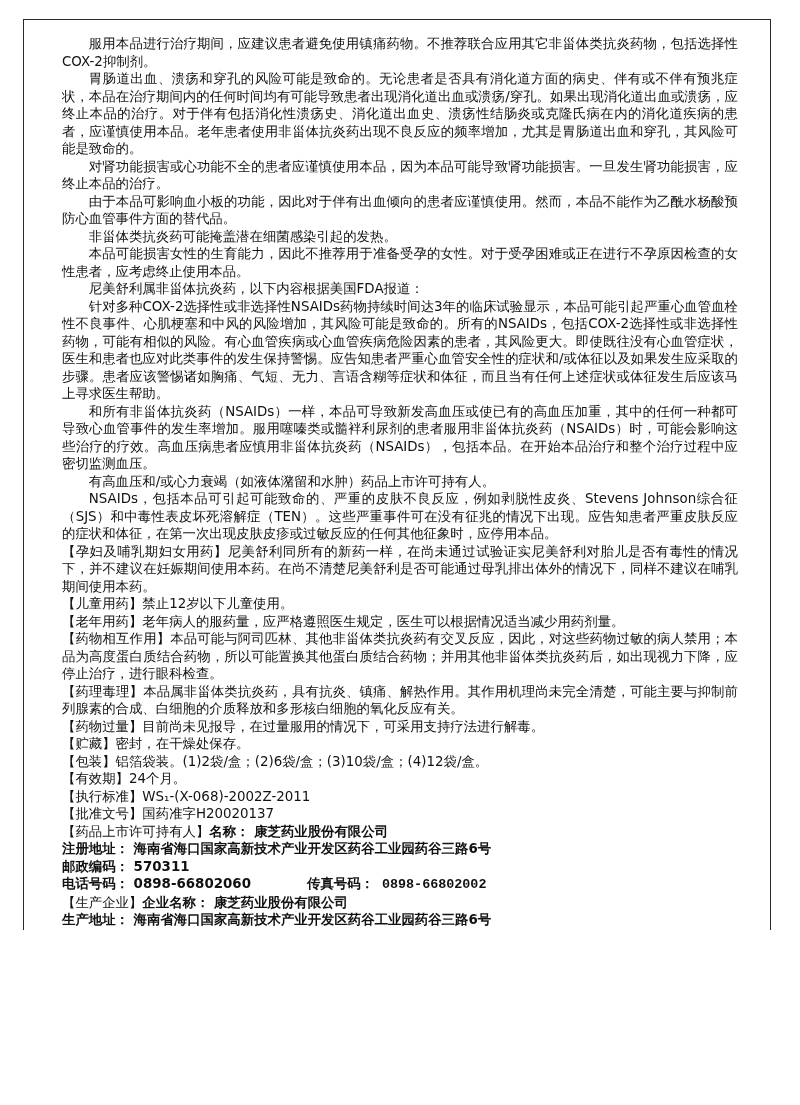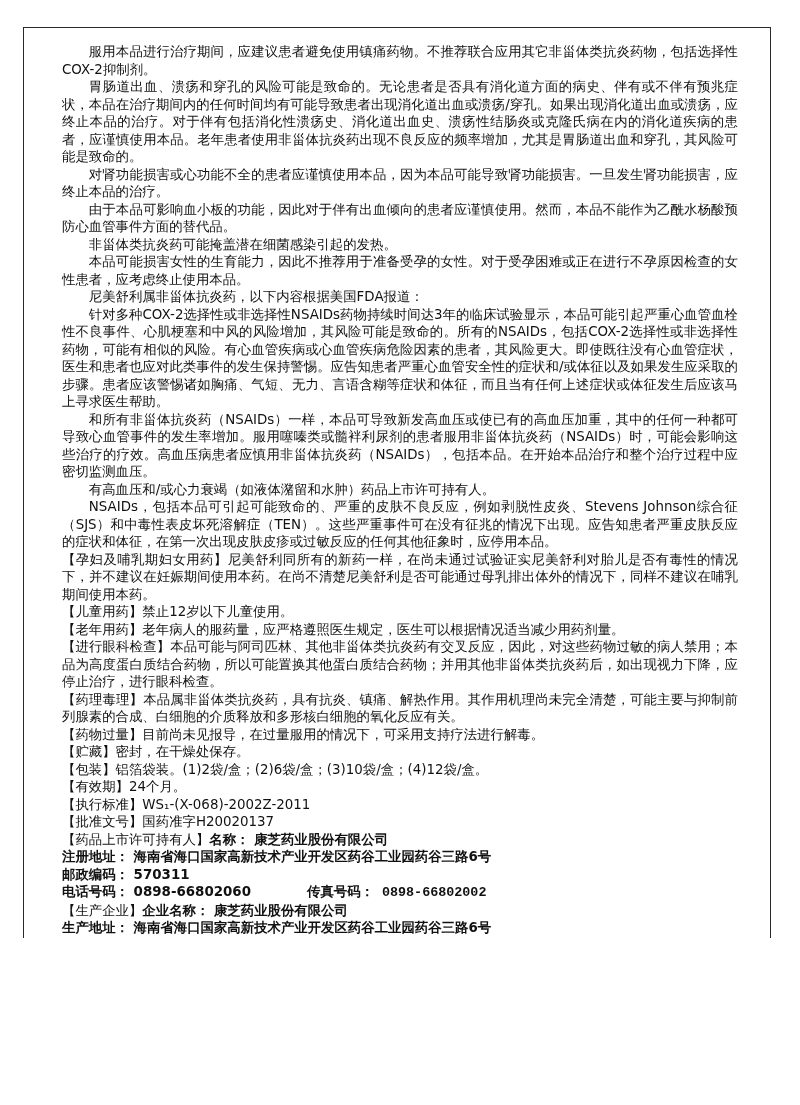--- a/index.html
+++ b/index.html
@@ -8,21 +8,20 @@
     background: #ffffff;
     font-family: "DejaVu Sans", sans-serif;
   }
   .sheet {
     position: relative;
     width: 800px;
     height: 930px;
     background: #ffffff;
     overflow: hidden;
     color: #111111;
-    margin-top: 8px;
   }
   .frame {
     position: absolute;
     left: 23px;
     top: 19px;
     width: 748px;
     height: 1061px;
     border: 1.5px solid #2a2a2a;
     box-sizing: border-box;
     background: #ffffff;
@@ -76,21 +75,21 @@
         <p class="body"><span>非甾体类抗炎药可能掩盖潜在细菌感染引起的发热。</span></p>
         <p class="body"><span>本品可能损害女性的生育能力，因此不推荐用于准备受孕的女性。对于受孕困难或正在进行不孕原因检查的女性患者，应考虑终止使用本品。</span></p>
         <p class="body"><span>尼美舒利属非甾体抗炎药，以下内容根据美国FDA报道：</span></p>
         <p class="body"><span>针对多种COX-2选择性或非选择性NSAIDs药物持续时间达3年的临床试验显示，本品可能引起严重心血管血栓性不良事件、心肌梗塞和中风的风险增加，其风险可能是致命的。所有的NSAIDs，包括COX-2选择性或非选择性药物，可能有相似的风险。有心血管疾病或心血管疾病危险因素的患者，其风险更大。即使既往没有心血管症状，医生和患者也应对此类事件的发生保持警惕。应告知患者严重心血管安全性的症状和/或体征以及如果发生应采取的步骤。患者应该警惕诸如胸痛、气短、无力、言语含糊等症状和体征，而且当有任何上述症状或体征发生后应该马上寻求医生帮助。</span></p>
         <p class="body"><span>和所有非甾体抗炎药（NSAIDs）一样，本品可导致新发高血压或使已有的高血压加重，其中的任何一种都可导致心血管事件的发生率增加。服用噻嗪类或髓袢利尿剂的患者服用非甾体抗炎药（NSAIDs）时，可能会影响这些治疗的疗效。高血压病患者应慎用非甾体抗炎药（NSAIDs），包括本品。在开始本品治疗和整个治疗过程中应密切监测血压。</span></p>
         <p class="body"><span>有高血压和/或心力衰竭（如液体潴留和水肿）药品上市许可持有人。</span></p>
         <p class="body"><span>NSAIDs，包括本品可引起可能致命的、严重的皮肤不良反应，例如剥脱性皮炎、Stevens Johnson综合征（SJS）和中毒性表皮坏死溶解症（TEN）。这些严重事件可在没有征兆的情况下出现。应告知患者严重皮肤反应的症状和体征，在第一次出现皮肤皮疹或过敏反应的任何其他征象时，应停用本品。</span></p>
         <p class="sec"><b>【孕妇及哺乳期妇女用药】</b><span>尼美舒利同所有的新药一样，在尚未通过试验证实尼美舒利对胎儿是否有毒性的情况下，并不建议在妊娠期间使用本药。在尚不清楚尼美舒利是否可能通过母乳排出体外的情况下，同样不建议在哺乳期间使用本药。</span></p>
         <p class="sec"><b>【儿童用药】</b><span>禁止12岁以下儿童使用。</span></p>
         <p class="sec"><b>【老年用药】</b><span>老年病人的服药量，应严格遵照医生规定，医生可以根据情况适当减少用药剂量。</span></p>
-        <p class="sec"><b>【进行眼科检查】</b><span>本品可能与阿司匹林、其他非甾体类抗炎药有交叉反应，因此，对这些药物过敏的病人禁用；本品为高度蛋白质结合药物，所以可能置换其他蛋白质结合药物；并用其他非甾体类抗炎药后，如出现视力下降，应停止治疗，进行眼科检查。</span></p>
+        <p class="sec"><b>【药物相互作用】</b><span>本品可能与阿司匹林、其他非甾体类抗炎药有交叉反应，因此，对这些药物过敏的病人禁用；本品为高度蛋白质结合药物，所以可能置换其他蛋白质结合药物；并用其他非甾体类抗炎药后，如出现视力下降，应停止治疗，进行眼科检查。</span></p>
         <p class="sec"><b>【药理毒理】</b><span>本品属非甾体类抗炎药，具有抗炎、镇痛、解热作用。其作用机理尚未完全清楚，可能主要与抑制前列腺素的合成、白细胞的介质释放和多形核白细胞的氧化反应有关。</span></p>
         <p class="sec"><b>【药物过量】</b><span>目前尚未见报导，在过量服用的情况下，可采用支持疗法进行解毒。</span></p>
         <p class="sec"><b>【贮藏】</b><span>密封，在干燥处保存。</span></p>
         <p class="sec"><b>【包装】</b><span>铝箔袋装。(1)2袋/盒；(2)6袋/盒；(3)10袋/盒；(4)12袋/盒。</span></p>
         <p class="sec"><b>【有效期】</b><span>24个月。</span></p>
         <p class="sec"><b>【执行标准】</b><span>WS₁-(X-068)-2002Z-2011</span></p>
         <p class="sec"><b>【批准文号】</b><span>国药准字H20020137</span></p>
         <p class="secbold"><b>【药品上市许可持有人】</b><span>名称： 康芝药业股份有限公司</span></p>
         <p class="bold"><span>注册地址： 海南省海口国家高新技术产业开发区药谷工业园药谷三路6号</span></p>
         <p class="bold"><span>邮政编码： 570311</span></p>

